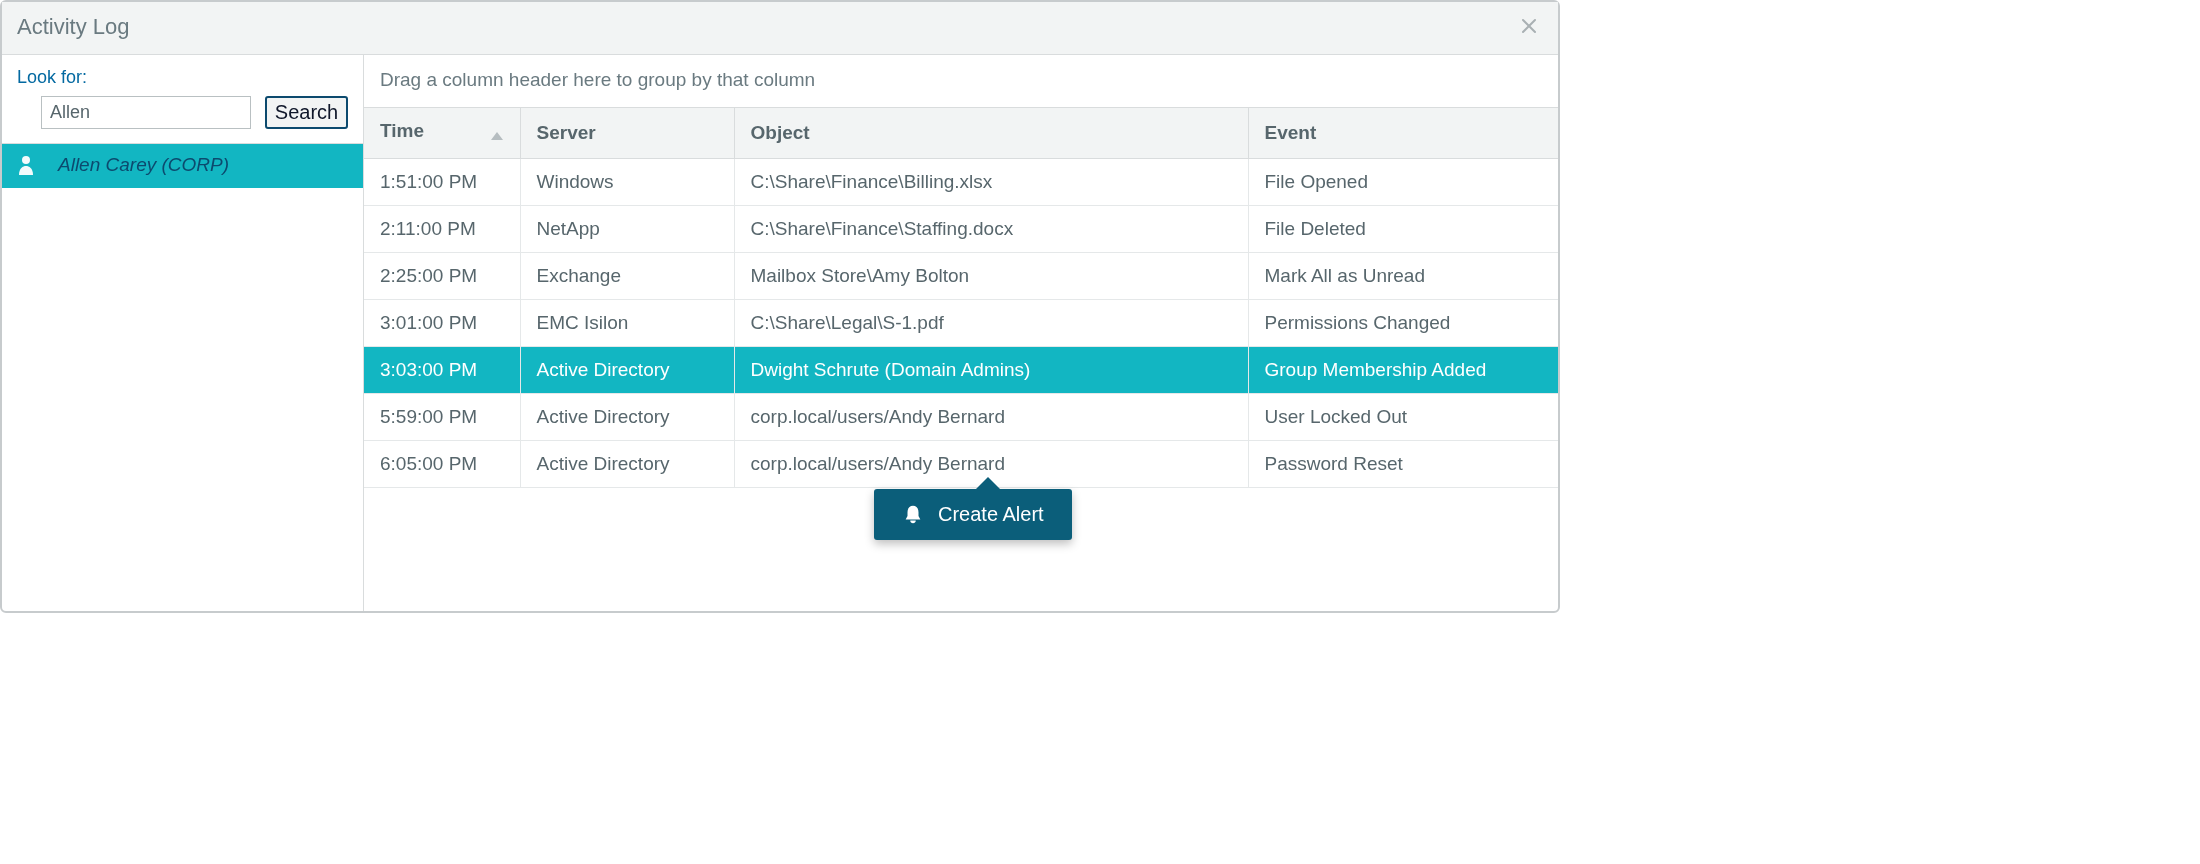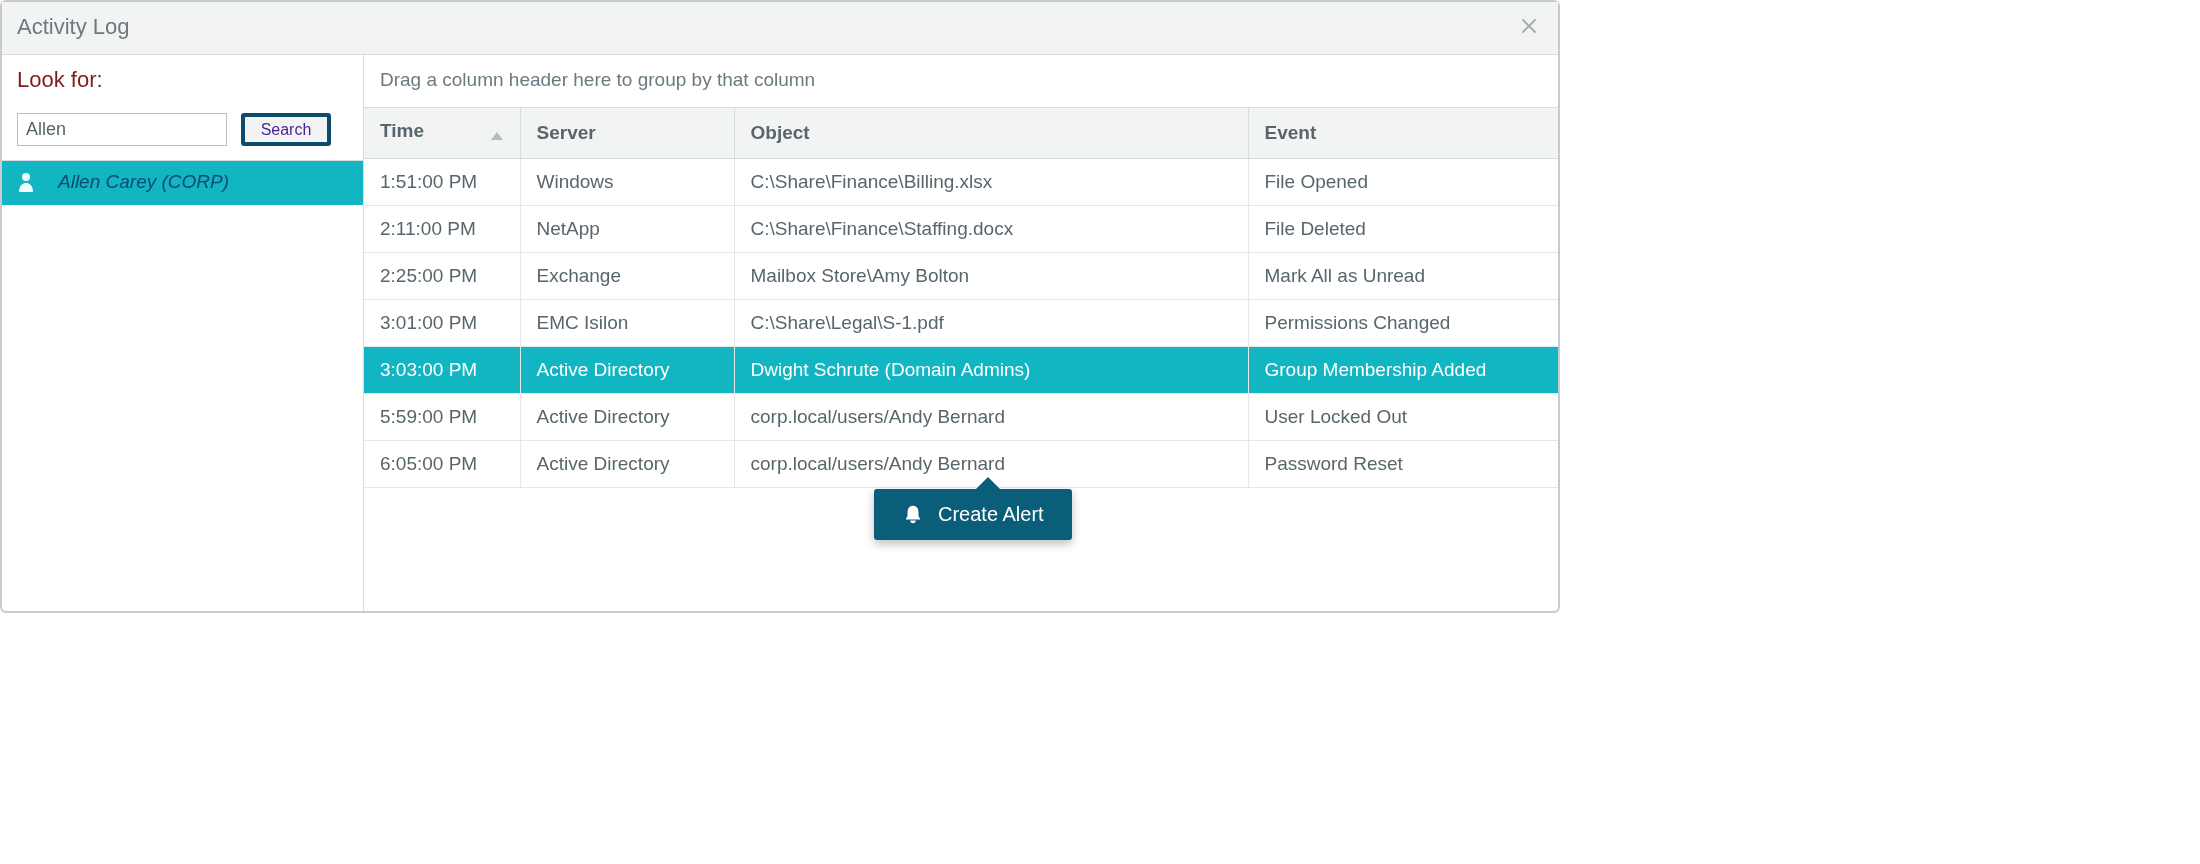--- a/index.html
+++ b/index.html
@@ -46,44 +46,45 @@
     width: 362px;
     border-right: 1px solid #d9dcdd;
     display: flex;
     flex-direction: column;
   }
   .search-area {
     padding: 12px 15px 14px 15px;
     border-bottom: 1px solid #d9dcdd;
   }
   .lookfor-label {
-    font-size: 22px;
-    color: #7f1d1d;
-    margin-bottom: 20px;
+    font-size: 18px;
+    color: #0369a1;
+    margin-bottom: 8px;
   }
   .search-row {
     display: flex;
     gap: 14px;
+    margin-left: 24px;
   }
   .search-input {
     width: 210px;
     height: 33px;
     border: 1px solid #b9c0c2;
     font-size: 18px;
     padding: 4px 8px;
     color: #57666c;
   }
   .search-btn {
     width: 90px;
     height: 33px;
     background: #f2f4f4;
-    border: 4px solid #0c4a6e;
+    border: 2px solid #0c4a6e;
     border-radius: 3px;
-    font-size: 16px;
-    color: #4c1d95;
+    font-size: 20px;
+    color: #0f172a;
     cursor: pointer;
   }
   .user-item {
     background: #12b6c2;
     color: #0c4a6e;
     display: flex;
     align-items: center;
     padding: 10px 16px 12px 16px;
     font-size: 19px;
     font-style: italic;

